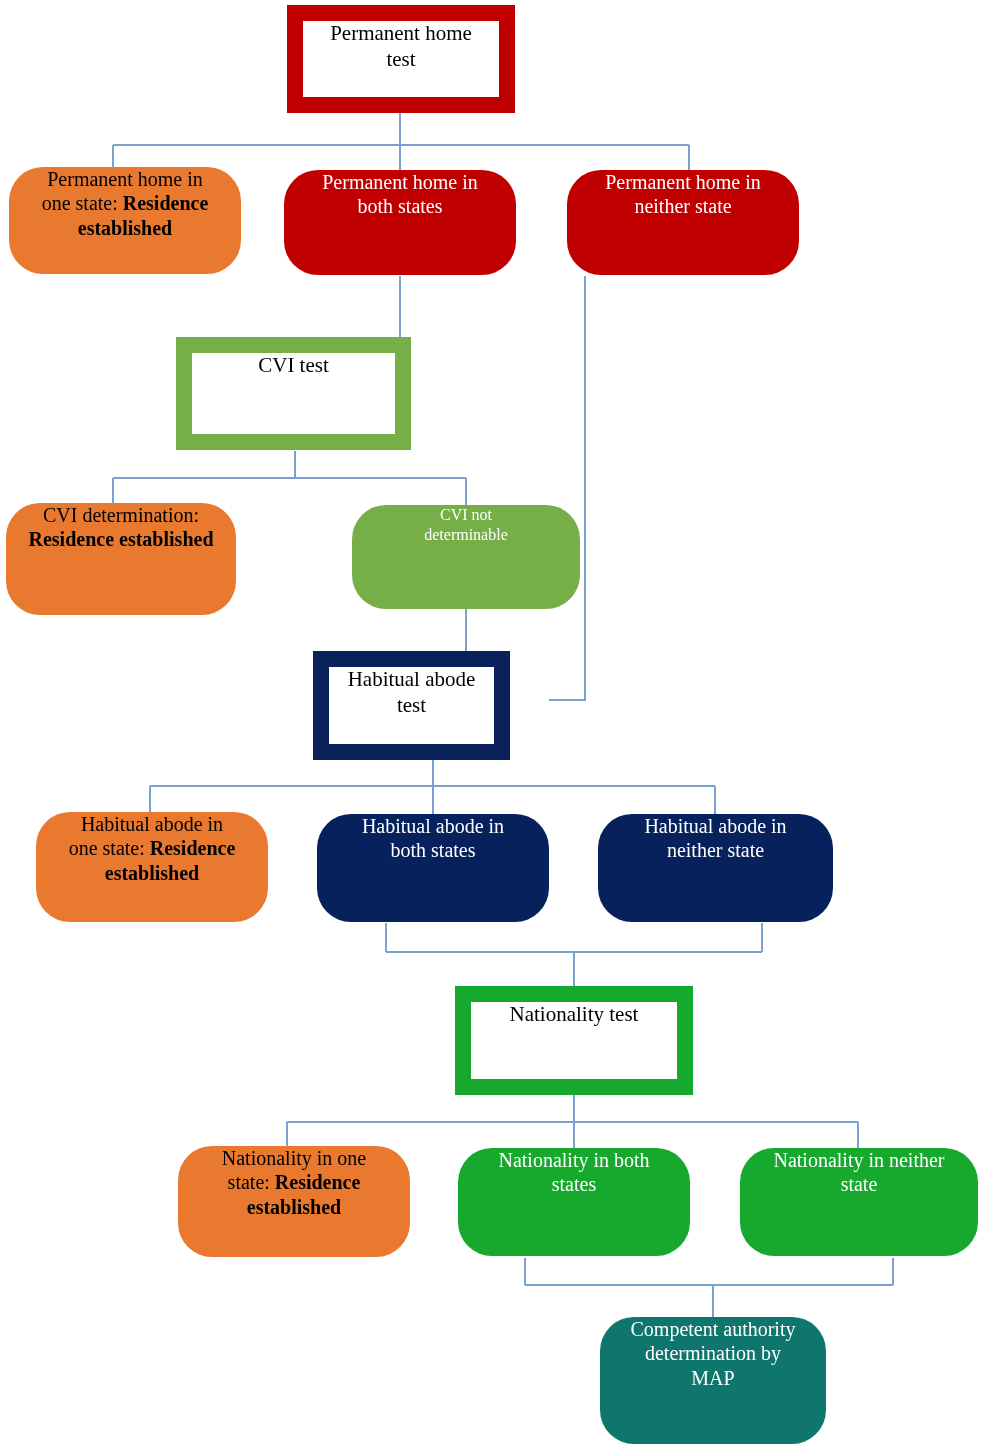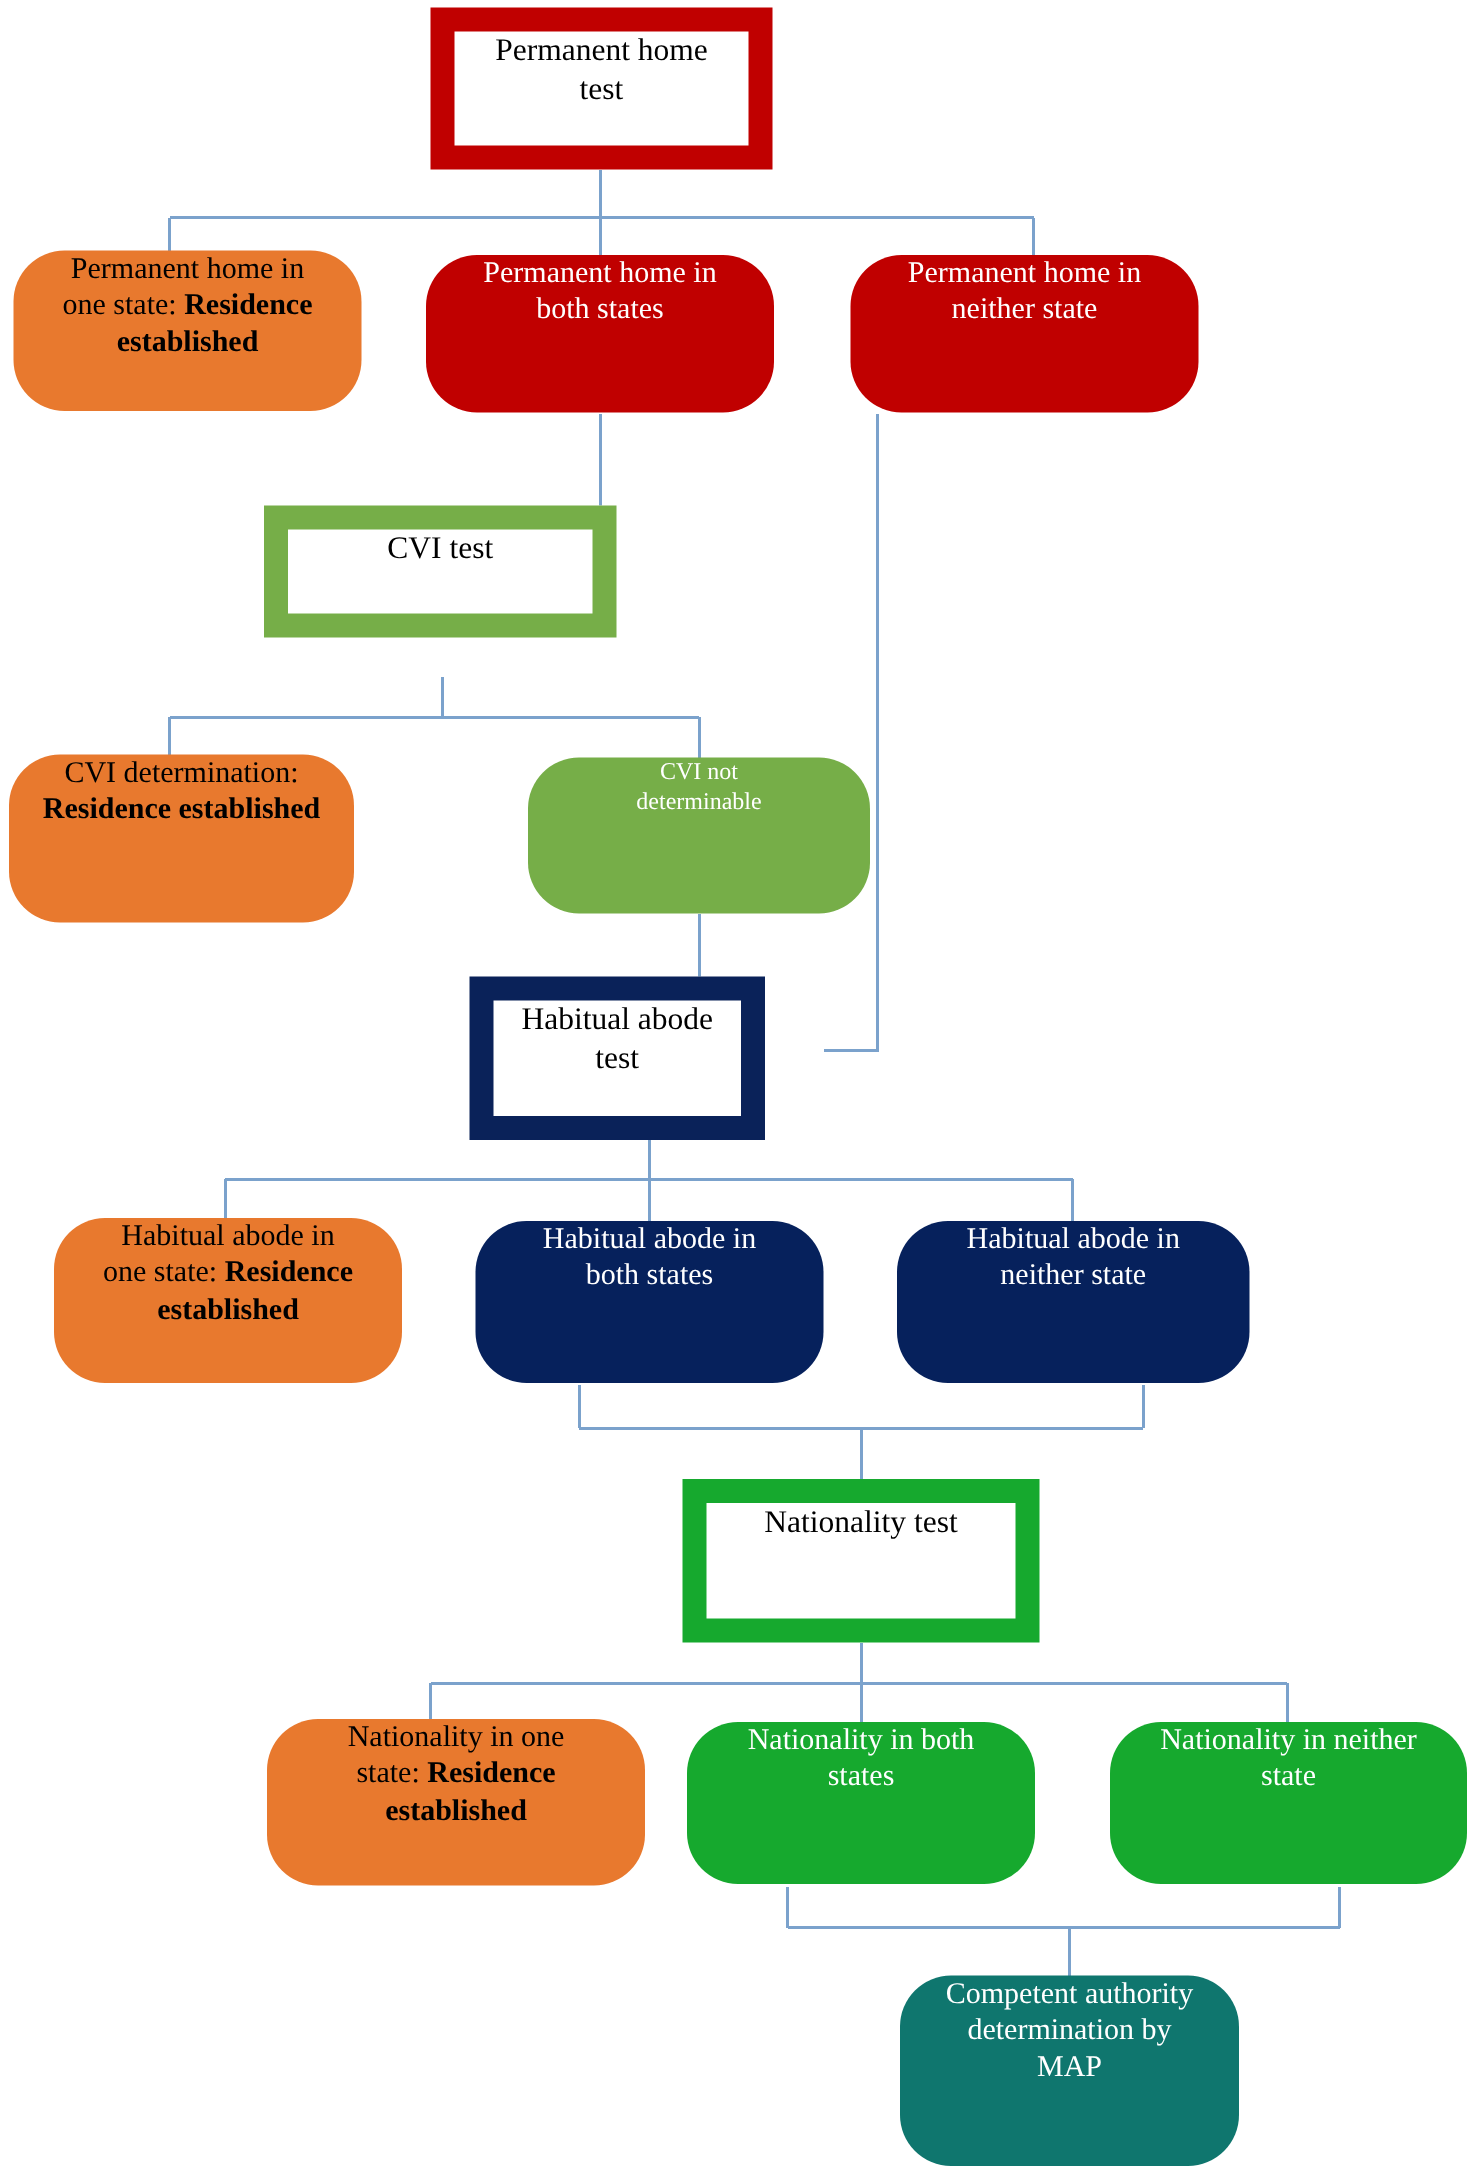--- a/index.html
+++ b/index.html
@@ -124,21 +124,21 @@
   <div class="node pill fill-red" style="left:284px; top:170px; width:232px; height:105px; font-size:20px;">
     <span class="txt">Permanent home in
 both states</span>
   </div>
 
   <div class="node pill fill-red" style="left:567px; top:170px; width:232px; height:105px; font-size:20px;">
     <span class="txt">Permanent home in
 neither state</span>
   </div>
 
-  <div class="node testbox brd-ltgrn" style="left:176px; top:337px; width:235px; height:88px; border-width:16px; font-size:21px;">
+  <div class="node testbox brd-ltgrn" style="left:176px; top:337px; width:235px; height:113px; border-width:16px; font-size:21px;">
     <span class="txt">CVI test</span>
   </div>
 
   <div class="node pill fill-orange" style="left:6px; top:503px; width:230px; height:112px; font-size:20px;">
     <span class="txt"><span>CVI determination:
 </span><b>Residence established</b></span>
   </div>
 
   <div class="node pill fill-ltgrn" style="left:352px; top:505px; width:228px; height:104px; font-size:16px;">
     <span class="txt">CVI not
@@ -161,21 +161,21 @@
 
   <div class="node pill fill-navy" style="left:598px; top:814px; width:235px; height:108px; font-size:20px;">
     <span class="txt">Habitual abode in
 neither state</span>
   </div>
 
   <div class="node testbox brd-green" style="left:455px; top:986px; width:238px; height:109px; border-width:16px; font-size:21px;">
     <span class="txt">Nationality test</span>
   </div>
 
-  <div class="node pill fill-orange" style="left:178px; top:1146px; width:252px; height:111px; font-size:20px;">
+  <div class="node pill fill-orange" style="left:178px; top:1146px; width:232px; height:111px; font-size:20px;">
     <span class="txt"><span>Nationality in one
 state: </span><b>Residence established</b></span>
   </div>
 
   <div class="node pill fill-green" style="left:740px; top:1148px; width:238px; height:108px; font-size:20px;">
     <span class="txt">Nationality in neither
 state</span>
   </div>
 
   <div class="node pill fill-green" style="left:458px; top:1148px; width:232px; height:108px; font-size:20px;">

